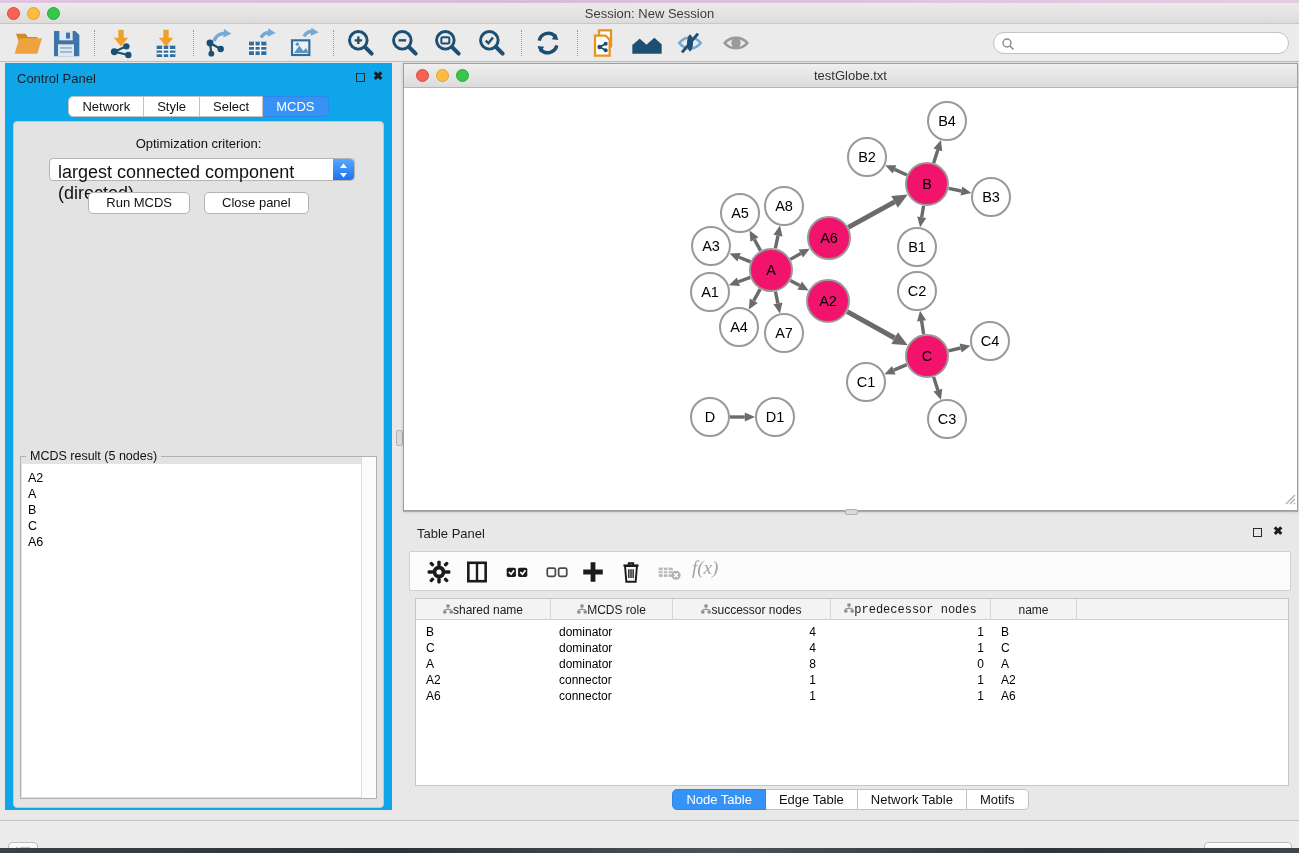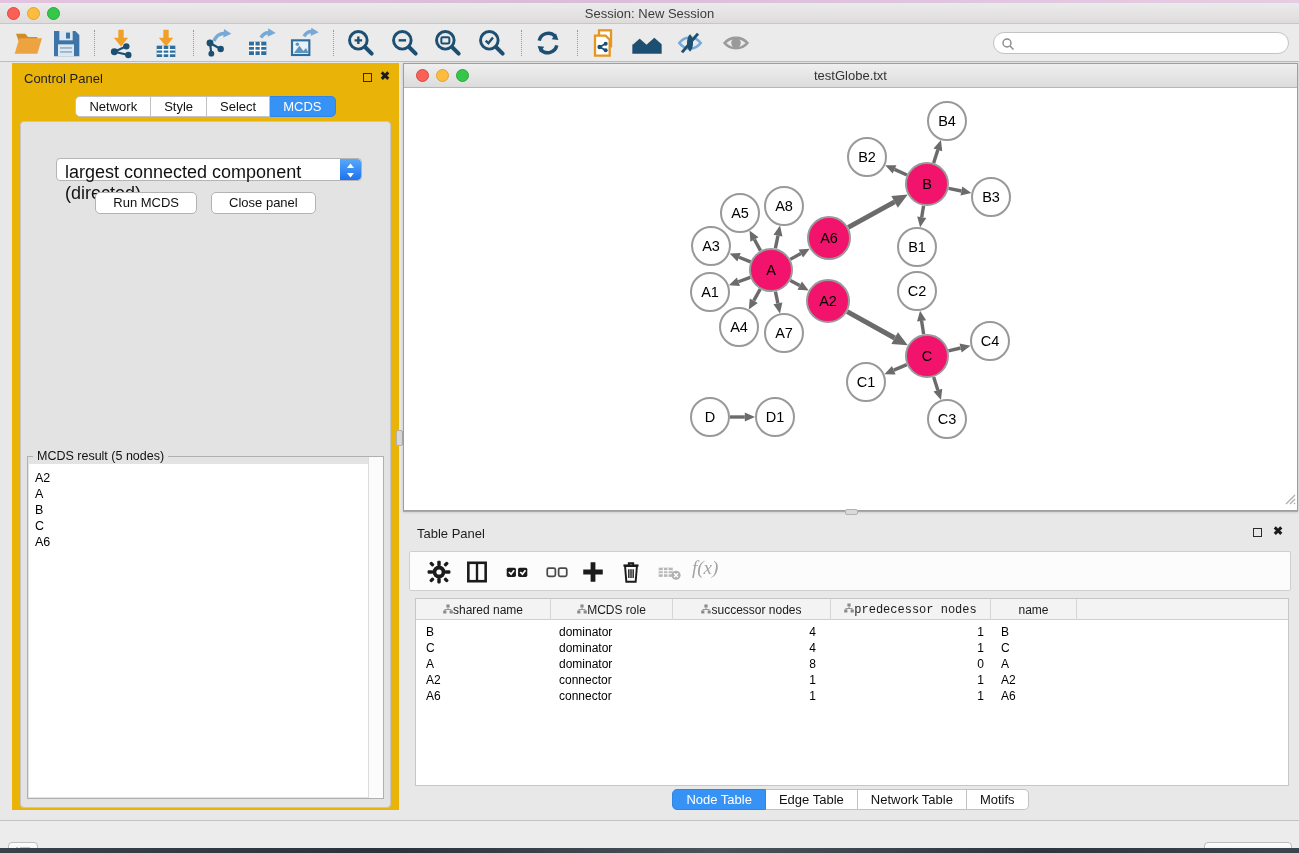--- a/index.html
+++ b/index.html
@@ -27,22 +27,22 @@
     background:#ebebeb; border-bottom:1px solid #bdbdbd; }
   .tb-icon { position:absolute; top:3px; width:32px; height:32px; cursor:pointer; }
   .tb-sep { position:absolute; top:6px; height:26px; width:0; border-left:1px dotted #9a9a9a; }
   .search-field { position:absolute; right:10px; top:8px; width:296px; height:22px;
     background:#fff; border:1px solid #c3c3c3; border-radius:12px; }
   .search-field svg { position:absolute; left:7px; top:4px; }
   .search-input { position:absolute; left:24px; right:8px; top:1px; height:18px; border:none;
     outline:none; font-size:12px; background:transparent; }
 
   
-  .control-panel { position:absolute; left:12px; top:63px; width:387px; height:747px;
-    background:#eab308; }
+  .control-panel { position:absolute; left:5px; top:63px; width:387px; height:747px;
+    background:#0ea5e9; }
   .panel-title { position:absolute; left:12px; top:8px; font-size:13px; color:#1e1e1e; }
   .float-btn { position:absolute; top:10px; width:9px; height:9px; border:1.5px solid #2b2b2b; cursor:pointer; }
   .close-btn { position:absolute; top:6px; font-size:12px; font-weight:bold; color:#1b1b1b; cursor:pointer; }
 
   .seg-tabs { position:absolute; top:33px; left:0; right:0; display:flex; justify-content:center; }
   .seg-tab { height:21px; line-height:20px; padding:0 13px; font-size:13px; color:#111;
     background:#fff; border:1px solid #c2c2c2; border-left:none; cursor:pointer; }
   .seg-tab:first-child { border-left:1px solid #c2c2c2; border-radius:5px 0 0 5px; }
   .seg-tab:last-child { border-radius:0 5px 5px 0; }
   .seg-tab.selected { background:#3693f5; border-color:#2f85e8; color:#fff; }
@@ -283,20 +283,21 @@
     <span class="close-btn" style="right:9px">✖</span>
 
     <div class="seg-tabs" id="cp-tabs">
         <span class="seg-tab">Network</span>
         <span class="seg-tab">Style</span>
         <span class="seg-tab">Select</span>
         <span class="seg-tab selected">MCDS</span>
       </div>
 
     <div class="cp-body">
+      <div class="opt-label">Optimization criterion:</div>
       <div class="combo">
         <span class="combo-text">largest connected component (directed)</span>
         <span class="combo-step">
           <svg viewBox="0 0 13 17" width="13" height="17">
               <path d="M6.5 1.5 10 6H3z" fill="#fff"></path>
               <path d="M6.5 15.5 3 11h7z" fill="#fff"></path>
             </svg>
         </span>
       </div>
       <div class="btn-row">

